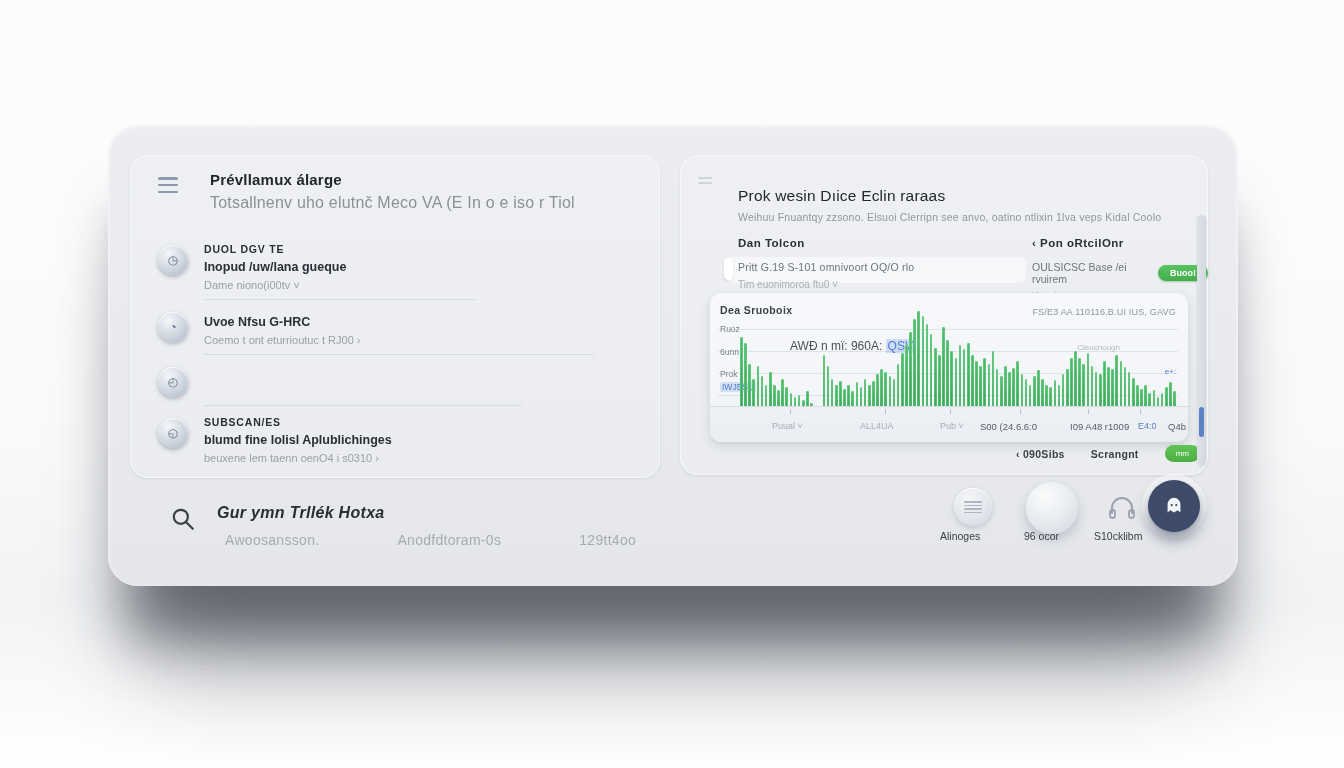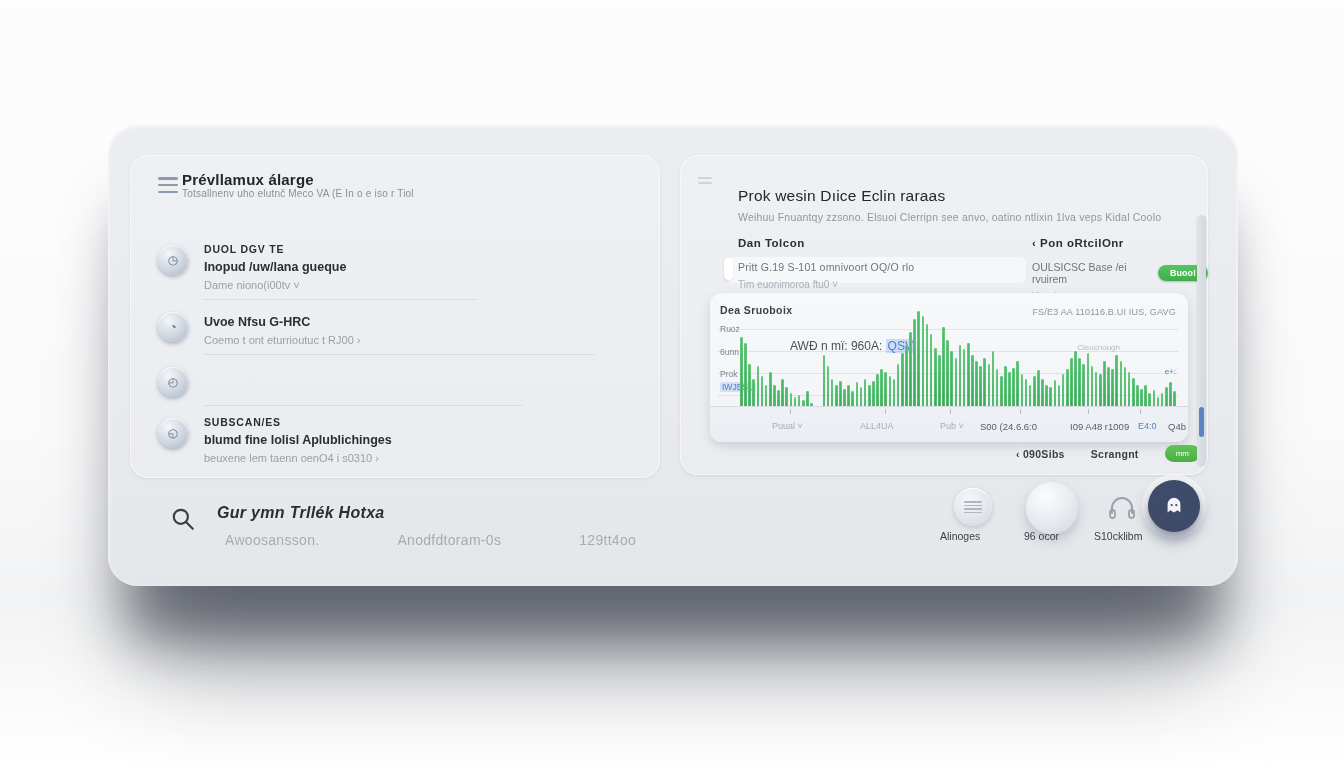--- a/index.html
+++ b/index.html
@@ -11,25 +11,25 @@
     background:linear-gradient(180deg,#ecedf0 0%,#e8eaed 60%,#e4e6ea 100%);
     box-shadow:0 70px 55px -18px rgba(35,40,52,.55), 0 120px 90px -40px rgba(35,40,52,.35),
       0 2px 4px rgba(255,255,255,.9) inset; }
   .panel { position:absolute; border-radius:18px;
     background:linear-gradient(180deg,#eef0f3 0%,#eaecef 100%);
     box-shadow:0 0 0 1px rgba(255,255,255,.55) inset, 0 1px 3px rgba(120,128,140,.18); }
   .left-panel  { left:22px;  top:31px; width:530px; height:323px; }
   .right-panel { left:572px; top:31px; width:528px; height:320px; }
 
   
-  .lp-head { position:absolute; left:28px; top:16px; display:flex; gap:4px; }
+  .lp-head { position:absolute; left:28px; top:16px; display:flex; gap:32px; }
   .hamburger { width:20px; height:16px; margin-top:6px; display:flex; flex-direction:column; justify-content:space-between; cursor:pointer; }
   .hamburger i { display:block; height:2.5px; border-radius:2px; background:#8d99ad; }
   .lp-title { font-size:15px; font-weight:bold; color:#23262c; letter-spacing:.2px; }
-  .lp-sub { font-size:10px; color:#8b9097; margin-top:0; letter-spacing:.2px; }
+  .lp-sub { font-size:16px; color:#8b9097; margin-top:6px; letter-spacing:.2px; }
   .rows { position:absolute; left:28px; top:78px; right:24px; }
   .row { display:flex; gap:16px; padding:10px 0 8px 0; cursor:pointer; }
   .dial { flex:0 0 30px; width:30px; height:30px; border-radius:50%; margin-top:2px;
     background:radial-gradient(circle at 35% 30%, #f4f6f9 0%, #cfd6e0 55%, #aab4c4 100%);
     box-shadow:0 2px 4px rgba(90,100,120,.45), 0 1px 1px rgba(255,255,255,.9) inset;
     display:flex; align-items:center; justify-content:center; color:#6a7689; font-size:12px; }
   .kicker { font-size:10.5px; font-weight:bold; color:#2a2e35; letter-spacing:.8px; text-transform:uppercase; }
   .row-title { font-size:12.5px; font-weight:bold; color:#2a2e35; margin-top:5px; }
   .row-sub { font-size:11px; color:#9aa0a8; margin-top:5px; }
   .divider { height:1px; background:#d8dbe0; margin-left:46px; }

